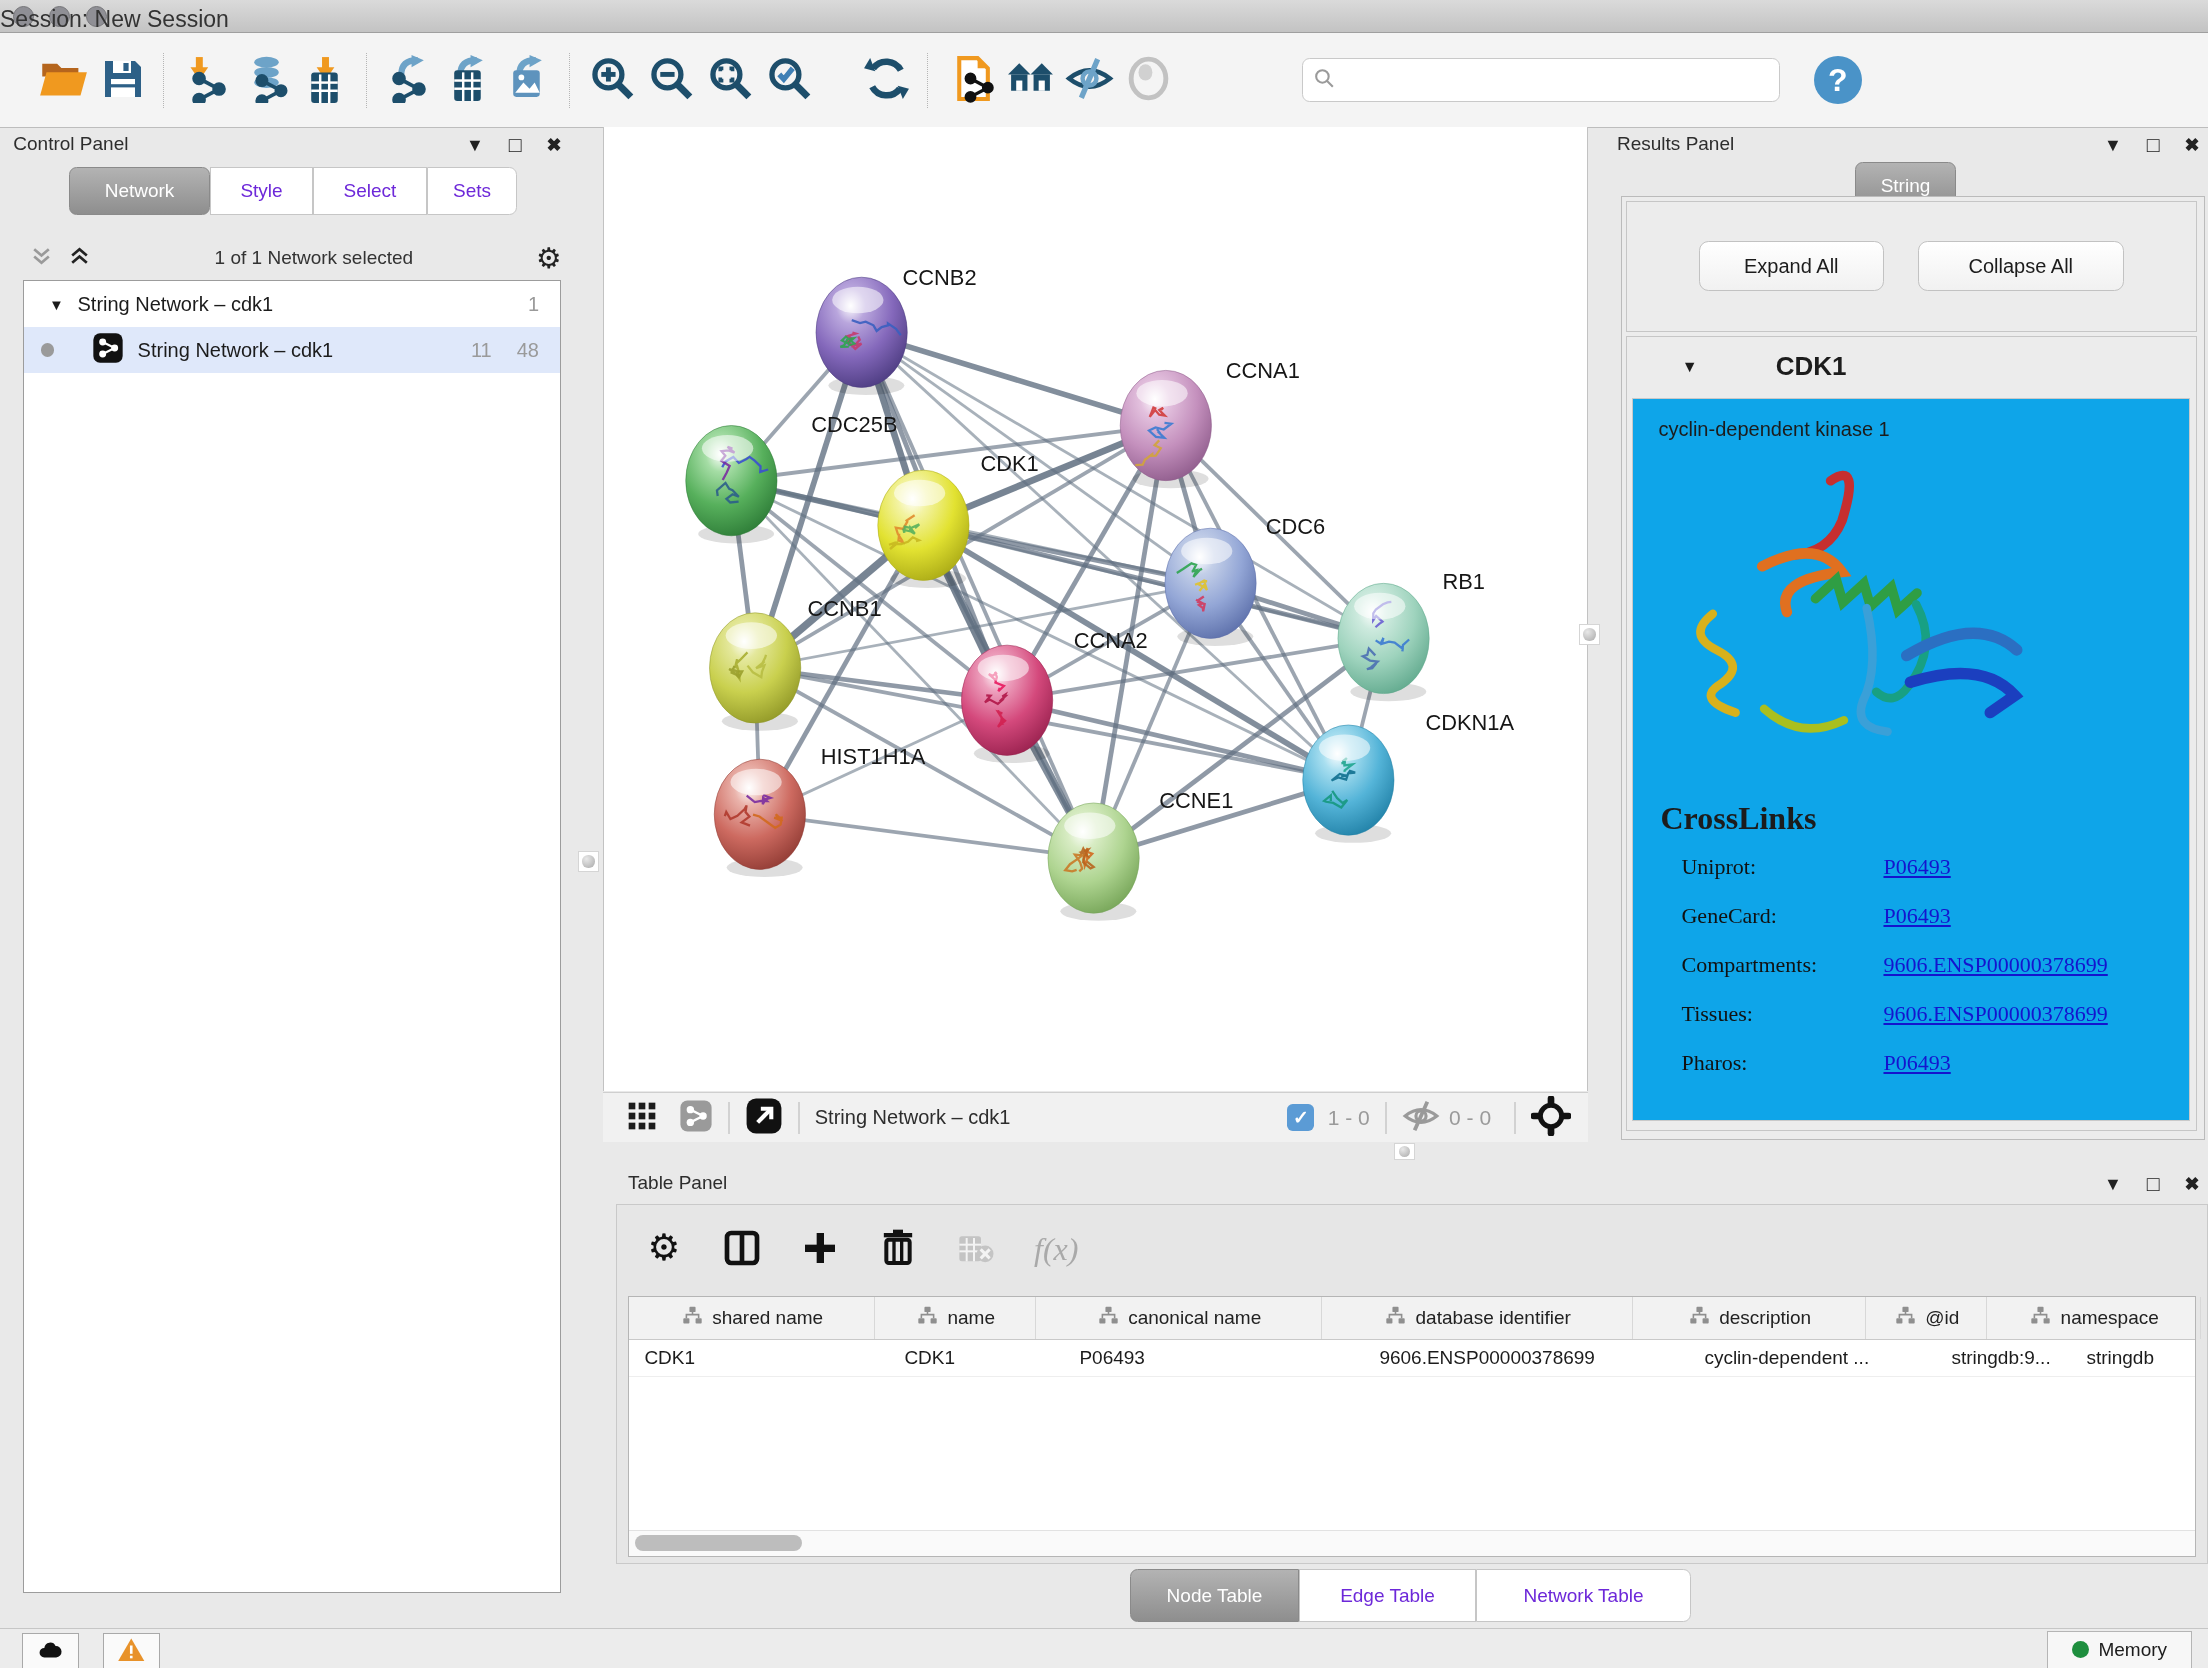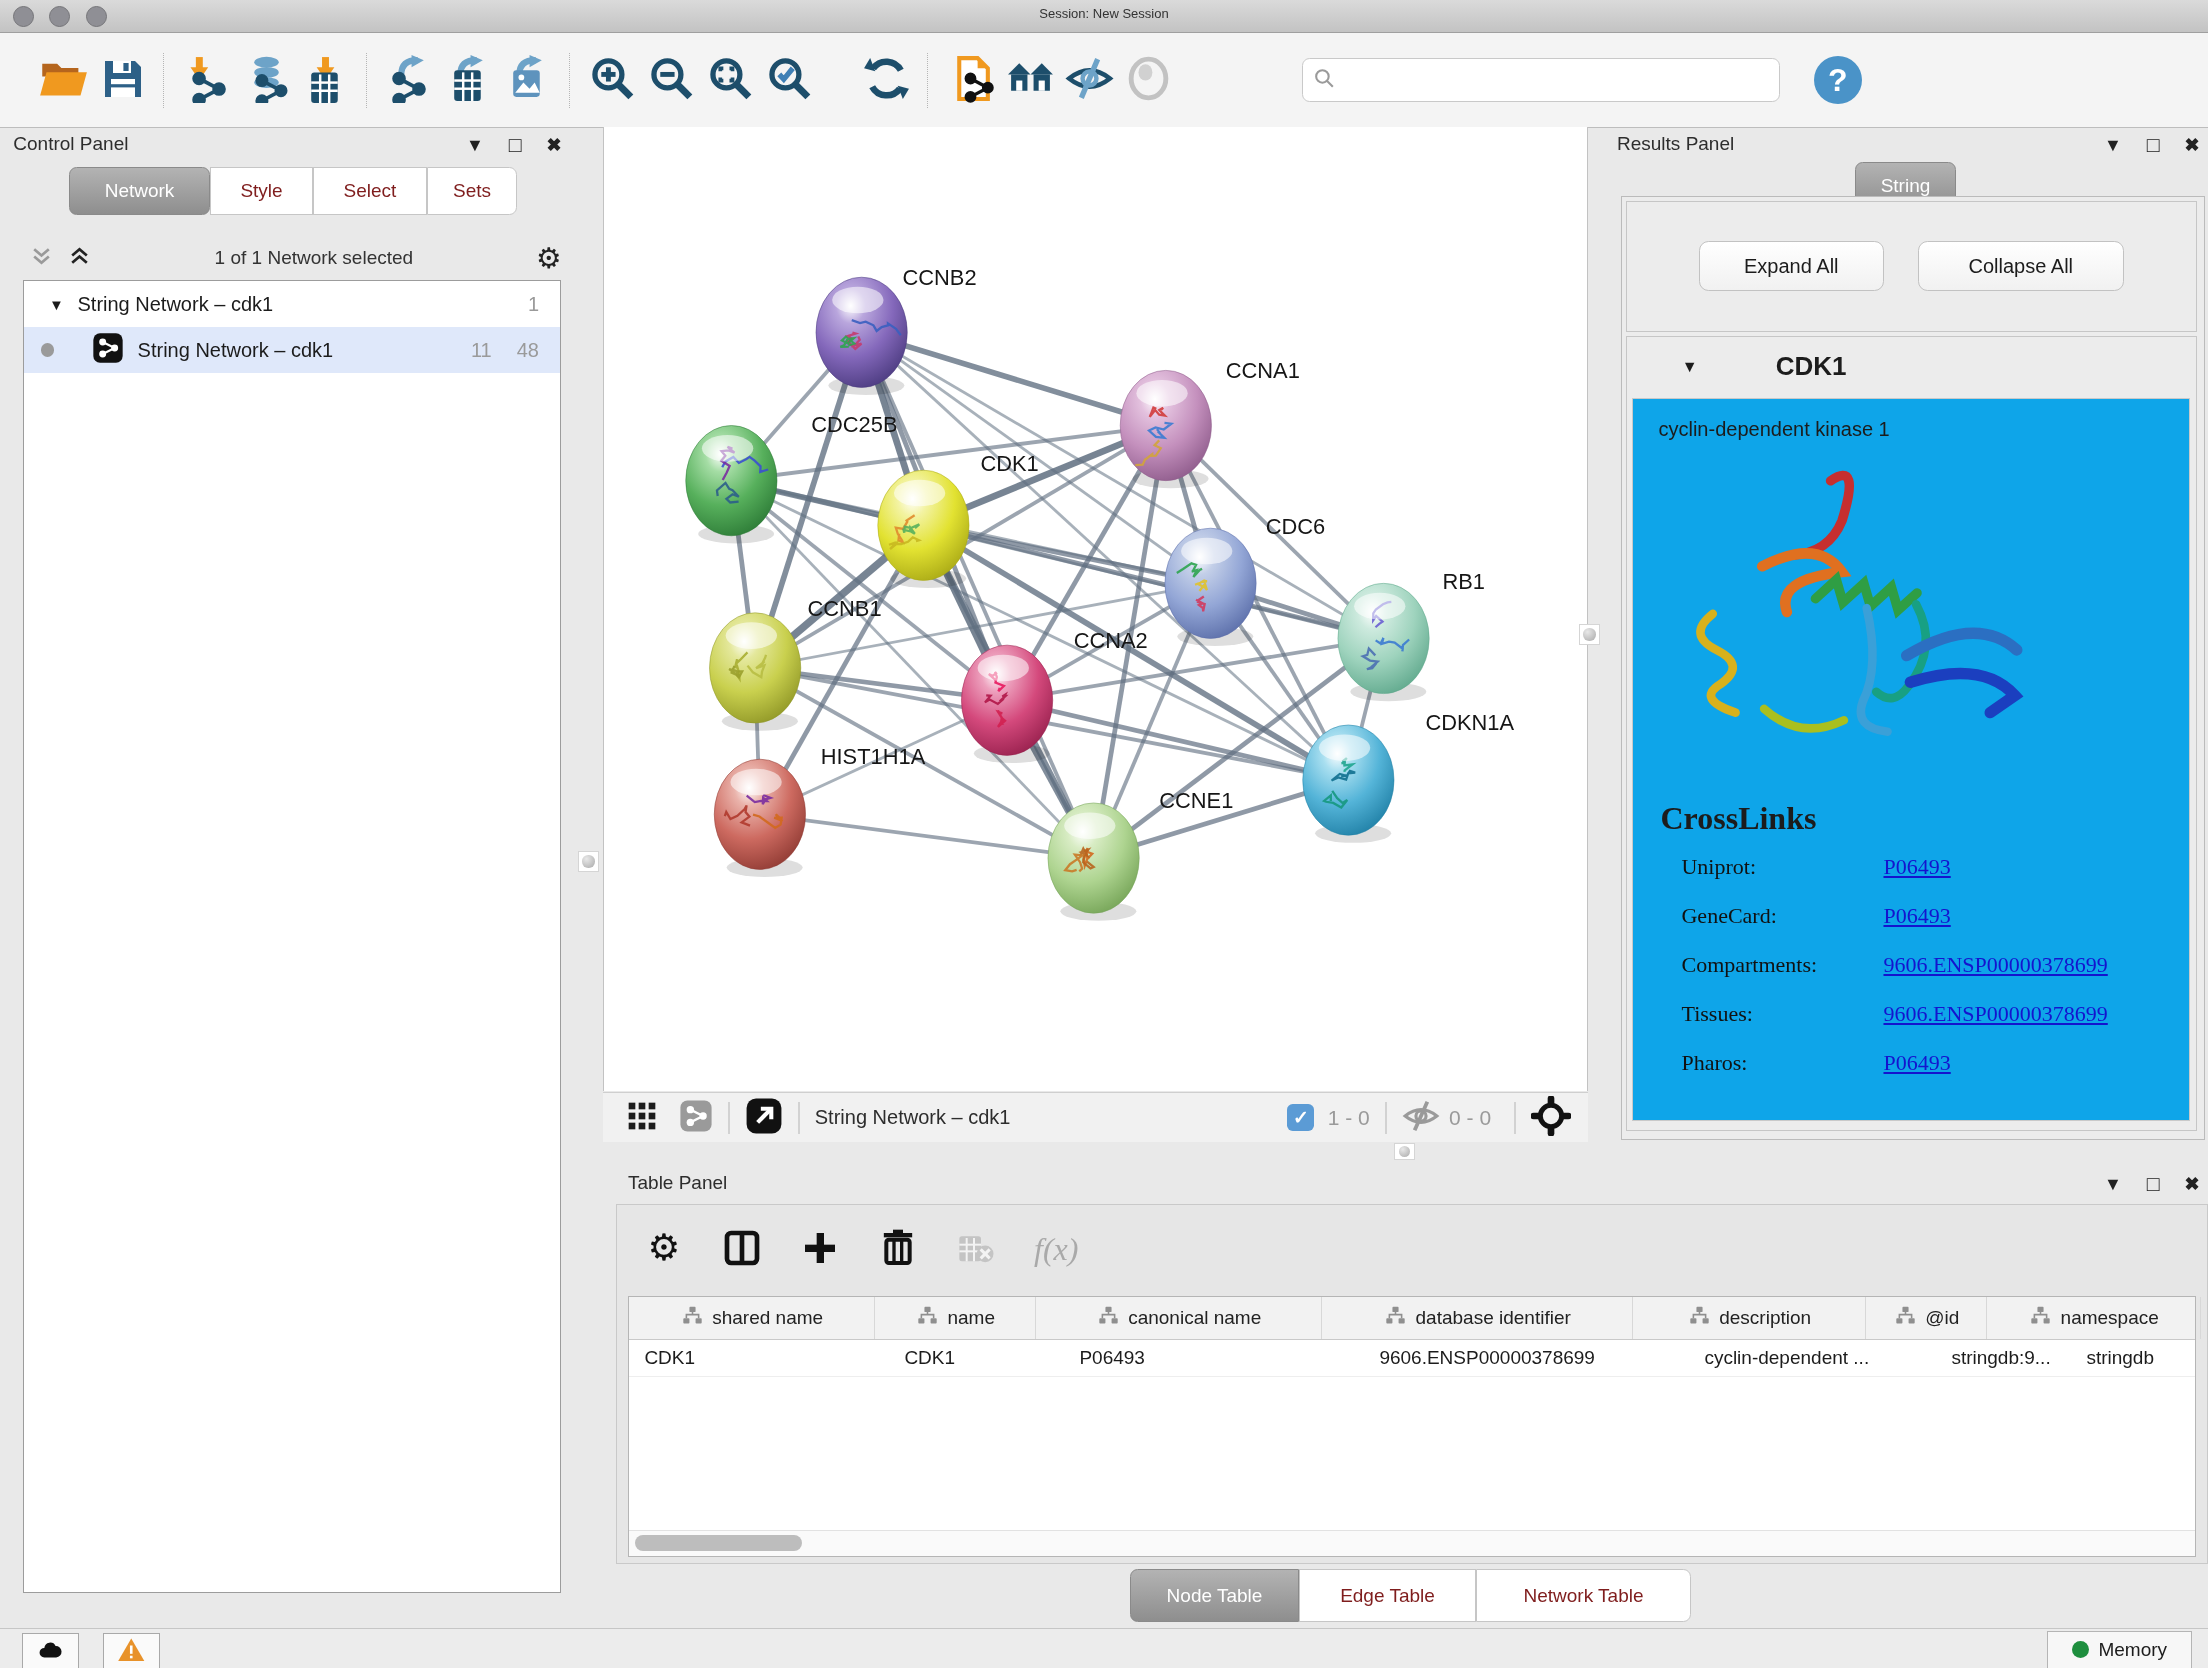--- a/index.html
+++ b/index.html
@@ -3,37 +3,37 @@
 <meta charset="utf-8">
 <style>
   html,body{margin:0;padding:0;background:#dcdcdc;}
   #app{position:relative;width:2208px;height:1668px;background:#e9e9e9;overflow:hidden;
        font-family:"Liberation Sans",sans-serif;color:#1c1c1c;}
   .p{position:absolute;}
   
   .titlebar{left:0;top:0;width:2208px;height:32px;background:linear-gradient(#dadada,#c3c3c3);
             border-bottom:1px solid #9f9f9f;}
   .tl{border-radius:50%;width:19px;height:19px;background:#8f8f95;border:1px solid #757579;top:5.7px;}
-  .wtitle{width:100%;text-align:center;top:5.7px;font-size:13px;color:#333;}
+  .wtitle{width:100%;top:5.7px;font-size:23px;color:#333;}
   
   .toolbar{left:0;top:33px;width:2208px;height:94px;background:#f4f4f4;border-bottom:1.9px solid #bdbdbd;
            display:flex;align-items:center;}
   .tbtn{width:59px;height:59px;display:flex;align-items:center;justify-content:center;flex:0 0 auto;}
   .tsep{width:1.9px;height:55px;border-left:1.9px dotted #b5b5b5;margin:0 11.4px;flex:0 0 auto;}
   .tgap{width:38px;flex:0 0 auto;}
   .searchbox{width:457px;height:42px;background:#fff;border:1.9px solid #c9c9c9;border-radius:7.6px;
              display:flex;align-items:center;padding:0 9.5px;margin-left:124px;}
   .searchbox input{border:none;outline:none;font-size:19px;flex:1;background:transparent;}
   .helpbtn{width:48px;height:48px;border-radius:50%;background:#4a93c8;color:#fff;font-size:32px;
            font-weight:bold;display:flex;align-items:center;justify-content:center;margin-left:34px;}
   
   .paneltitle{font-size:19px;color:#2d2d2d;}
   .panelicons{display:flex;gap:25px;align-items:center;color:#222;font-size:18px;}
   .tabbtn{height:46px;display:flex;align-items:center;justify-content:center;font-size:19px;
-          background:#fff;border:1px solid #c6c6c6;color:#7f1d1d;}
+          background:#fff;border:1px solid #c6c6c6;color:#6d28d9;}
   .tabsel{background:linear-gradient(#b3b3b3,#8e8e8e);color:#fff;border-color:#8a8a8a;}
   .whitebox{background:#fff;border:1.9px solid #9c9c9c;}
   .graybox{background:#ececec;border:1.9px solid #bbb;}
   .treerow{display:flex;align-items:center;font-size:20px;height:46px;}
   .cnt{color:#9a9a9a;}
   .netlabel{font-size:23px;fill:#161616;}
   .statusbar{background:#f1f1f1;border-top:1.9px solid #cfcfcf;display:flex;align-items:center;}
   .ssep{width:1.9px;height:32px;background:#d2d2d2;margin:0 15px;}
   .grip{width:19px;height:19px;background:#fff;border:1px solid #d5d5d5;display:flex;align-items:center;justify-content:center;}
   .grip b{width:12.4px;height:12.4px;border-radius:50%;background:radial-gradient(circle at 35% 30%,#e8e8e8,#a9a9a9);}

